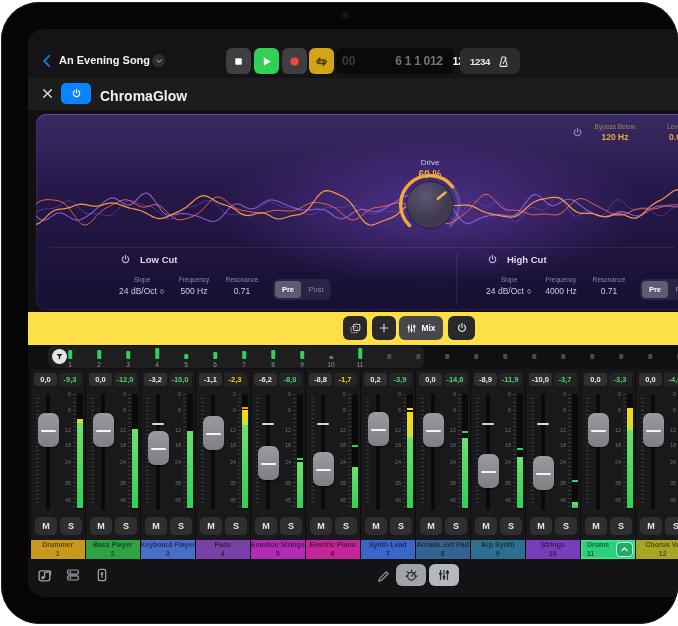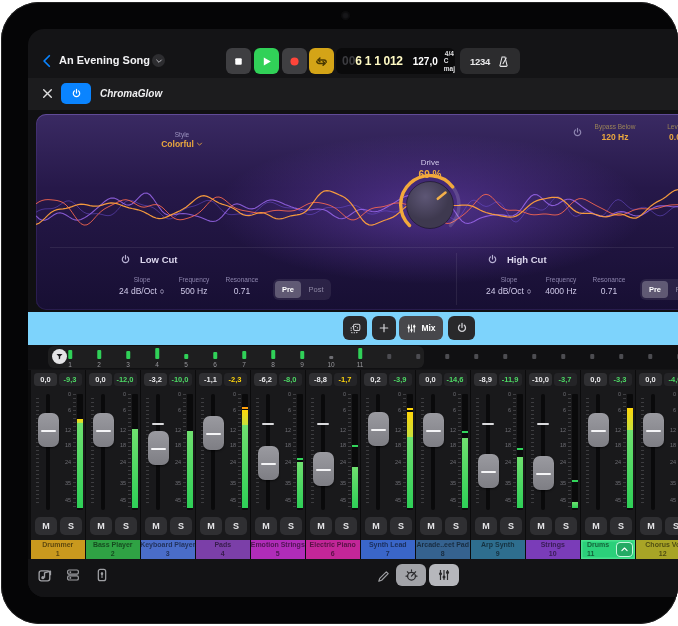--- a/index.html
+++ b/index.html
@@ -19,37 +19,37 @@
   .toolbar{position:absolute;left:0;top:16px;width:100%;height:32px;}
   .backchev{position:absolute;left:12px;top:7px;width:14px;height:18px;color:#0a84ff;}
   .songtitle{position:absolute;left:31px;top:9px;font-size:11px;font-weight:bold;color:#f2f2f4;}
   .titlechev{position:absolute;left:124px;top:9px;width:13px;height:13px;border-radius:50%;background:#2d2d30;
              color:#b9b9be;display:flex;align-items:center;justify-content:center;}
   .tbtn{position:absolute;top:3px;width:25px;height:26px;border-radius:6px;background:#3f3f42;
         display:flex;align-items:center;justify-content:center;}
   .lcd{position:absolute;left:308px;top:3px;width:119px;height:26px;border-radius:6px;background:#0a0a0b;
        display:flex;align-items:center;padding:0 6px;box-sizing:border-box;}
   .lcd .dim{color:#3c3c40;font-size:12px;font-weight:bold;}
-  .lcd .pos{color:#fef9c3;font-size:12px;font-weight:bold;letter-spacing:-.3px;white-space:nowrap;}
+  .lcd .pos{color:#737373;font-size:12px;font-weight:bold;letter-spacing:-.3px;white-space:nowrap;margin-left:40px;}
   .lcd .sep{width:1px;height:16px;background:#2a2a2d;margin:0 5px;}
   .lcd .tempo{color:#fff;font-size:10px;font-weight:bold;}
   .lcdstack{display:flex;flex-direction:column;align-items:center;line-height:1.15;margin-left:6px;}
   .lcdstack .a{font-size:6.5px;font-weight:bold;color:#e2e2e4;}
   .lcdstack .b{font-size:6.5px;font-weight:bold;color:#e2e2e4;}
   .midistack .a{font-size:4.5px;color:#44444a;}
   .midistack .b{font-size:6px;font-weight:bold;color:#7490bd;}
   .countchip{position:absolute;left:432px;top:3px;width:60px;height:26px;border-radius:6px;background:#2c2c2e;
              display:flex;align-items:center;justify-content:center;gap:7px;color:#e9e9eb;}
   .countchip .num{font-size:9.5px;font-weight:bold;letter-spacing:-.3px;}
   
   .plughead{position:absolute;left:0;top:49px;width:100%;height:32px;background:#1c1c1e;}
   .closex{position:absolute;left:13px;top:9px;width:13px;height:13px;color:#dededf;}
   .pwrchip{position:absolute;left:33px;top:5px;width:30px;height:21px;border-radius:5px;background:#0a84ff;
            display:flex;align-items:center;justify-content:center;color:#fff;}
-  .plugname{position:absolute;left:72px;top:10px;font-size:10px;font-weight:bold;color:#f0f0f2;font-style:italic;}
+  .plugname{position:absolute;left:72px;top:10px;font-size:14px;font-weight:bold;color:#f0f0f2;}
   
   .panelwrap{position:absolute;left:0;top:81px;width:100%;height:202px;background:#101012;}
   .panel{position:absolute;left:8px;top:4px;width:652px;height:196px;border-radius:10px;overflow:hidden;
          background:linear-gradient(180deg,#3a2a63 0%,#261849 38%,#170f33 100%);
          box-shadow:inset 0 1px 0 rgba(180,150,255,.25),inset 0 0 0 1px rgba(120,90,200,.18);}
   .glow{position:absolute;left:180px;top:20px;width:430px;height:150px;
         background:radial-gradient(closest-side,rgba(130,80,220,.45),rgba(130,80,220,0));}
   .waves{position:absolute;left:0;top:35px;width:652px;height:125px;}
   .selbox{position:absolute;left:21px;top:7px;width:80px;height:37px;border-radius:7px;background:rgba(255,255,255,.09);
           display:flex;flex-direction:column;align-items:center;justify-content:center;gap:1px;}
@@ -70,21 +70,21 @@
   .cuttitle span{font-size:9.5px;font-weight:bold;color:#ddd8ee;}
   .param{position:absolute;top:162px;width:60px;display:flex;flex-direction:column;align-items:center;gap:3px;}
   .param .lab{font-size:6.5px;color:#8d85ad;}
   .param .val{font-size:8.5px;color:#cfc9e8;display:flex;align-items:center;gap:2px;white-space:nowrap;}
   .seg{position:absolute;top:165px;width:58px;height:21px;border-radius:6px;background:rgba(255,255,255,.08);
        display:flex;align-items:center;padding:2px;box-sizing:border-box;gap:2px;}
   .seg .opt{flex:1;height:17px;border-radius:4px;display:flex;align-items:center;justify-content:center;
             font-size:7.5px;color:#8d87a3;}
   .seg .opt.on{background:rgba(255,255,255,.25);color:#fff;font-weight:bold;}
   
-  .mixbar{position:absolute;left:0;top:283px;width:100%;height:33px;background:#7dd3fc;}
+  .mixbar{position:absolute;left:0;top:283px;width:100%;height:33px;background:#fde047;}
   .mchip{position:absolute;top:4px;height:24px;border-radius:6px;background:#29292b;color:#d2d2d6;
          display:flex;align-items:center;justify-content:center;gap:4px;}
   .mchip.lit{background:#47474b;color:#fff;}
   .mchip .txt{font-size:8.5px;font-weight:bold;}
   
   .overview{position:absolute;left:0;top:316px;width:100%;height:24px;background:#101012;}
   .viewport{position:absolute;left:20px;top:1px;width:376px;height:22px;border-radius:6px;background:rgba(255,255,255,.06);}
   .filterbtn{position:absolute;left:24px;top:4px;width:15px;height:15px;border-radius:50%;background:#e4e4e6;
              display:flex;align-items:center;justify-content:center;color:#1b1b1d;}
   .ocell{position:absolute;top:1px;width:24px;height:22px;}
@@ -287,29 +287,20 @@
       <div class="panelwrap">
         <div class="panel">
           <div class="glow"></div>
           <svg class="waves" id="waves" viewBox="0 0 652 125">
               <polyline points="0.0,63.2 3.0,61.5 6.0,60.4 9.0,59.9 12.0,59.8 15.0,59.7 18.0,59.1 21.0,57.8 24.0,55.8 27.0,53.8 30.0,52.2 33.0,51.8 36.0,52.8 39.0,55.1 42.0,58.0 45.0,61.0 48.0,63.3 51.0,64.6 54.0,64.9 57.0,64.8 60.0,64.6 63.0,64.8 66.0,65.5 69.0,66.3 72.0,66.7 75.0,66.2 78.0,64.4 81.0,61.6 84.0,58.1 87.0,54.8 90.0,52.4 93.0,51.3 96.0,51.5 99.0,52.7 102.0,54.2 105.0,55.4 108.0,56.3 111.0,56.8 114.0,57.5 117.0,58.6 120.0,60.6 123.0,63.2 126.0,66.1 129.0,68.5 132.0,69.9 135.0,69.8 138.0,68.3 141.0,66.0 144.0,63.3 147.0,60.9 150.0,59.3 153.0,58.2 156.0,57.5 159.0,56.7 162.0,55.5 165.0,54.0 168.0,52.5 171.0,51.4 174.0,51.5 177.0,52.7 180.0,55.2 183.0,58.3 186.0,61.4 189.0,63.8 192.0,65.2 195.0,65.7 198.0,65.5 201.0,65.1 204.0,64.9 207.0,65.0 210.0,65.3 213.0,65.3 216.0,64.6 219.0,63.0 222.0,60.6 225.0,57.8 228.0,55.3 231.0,53.6 234.0,53.0 237.0,53.6 240.0,54.9 243.0,56.4 246.0,57.7 249.0,58.5 252.0,58.8 255.0,59.0 258.0,59.4 261.0,60.3 264.0,61.7 267.0,63.4 270.0,64.8 273.0,65.6 276.0,65.4 279.0,64.4 282.0,62.7 285.0,61.0 288.0,59.5 291.0,58.6 294.0,58.4 297.0,58.5 300.0,58.7 303.0,58.7 306.0,58.3 309.0,57.5 312.0,56.6 315.0,56.0 318.0,56.1 321.0,57.0 324.0,58.7 327.0,61.0 330.0,63.1 333.0,64.7 336.0,65.2 339.0,64.8 342.0,63.8 345.0,62.6 348.0,61.9 351.0,61.9 354.0,62.4 357.0,63.0 360.0,62.9 363.0,61.8 366.0,59.4 369.0,56.3 372.0,53.2 375.0,51.1 378.0,50.6 381.0,51.9 384.0,54.6 387.0,57.8 390.0,60.6 393.0,62.1 396.0,62.3 399.0,61.7 402.0,61.0 405.0,61.1 408.0,62.5 411.0,65.1 414.0,68.0 417.0,70.2 420.0,70.5 423.0,68.6 426.0,64.6 429.0,59.7 432.0,55.1 435.0,52.0 438.0,51.1 441.0,52.3 444.0,54.5 447.0,56.6 450.0,57.5 453.0,56.9 456.0,55.2 459.0,53.4 462.0,52.9 465.0,54.4 468.0,58.1 471.0,63.2 474.0,68.4 477.0,72.0 480.0,73.1 483.0,71.5 486.0,67.9 489.0,63.6 492.0,60.1 495.0,58.3 498.0,58.4 501.0,59.7 504.0,61.0 507.0,61.0 510.0,59.2 513.0,55.8 516.0,51.8 519.0,48.6 522.0,47.6 525.0,49.2 528.0,53.2 531.0,58.4 534.0,63.2 537.0,66.5 540.0,67.5 543.0,66.4 546.0,64.4 549.0,62.5 552.0,61.8 555.0,62.6 558.0,64.5 561.0,66.5 564.0,67.4 567.0,66.5 570.0,63.6 573.0,59.3 576.0,55.0 579.0,51.8 582.0,50.6 585.0,51.5 588.0,53.9 591.0,56.8 594.0,59.2 597.0,60.4 600.0,60.2 603.0,59.3 606.0,58.4 609.0,58.3 612.0,59.4 615.0,61.6 618.0,64.1 621.0,66.1 624.0,66.9 627.0,66.3 630.0,64.4 633.0,61.8 636.0,59.4 639.0,57.8 642.0,57.3 645.0,57.6 648.0,58.5 651.0,59.2" fill="none" stroke="#6b4fd0" stroke-width="1" stroke-opacity="0.55"></polyline>
               <polyline points="0.0,66.8 3.0,69.7 6.0,71.2 9.0,71.3 12.0,70.0 15.0,67.9 18.0,65.8 21.0,64.2 24.0,63.7 27.0,64.4 30.0,66.0 33.0,67.9 36.0,69.7 39.0,70.9 42.0,71.2 45.0,70.5 48.0,69.1 51.0,67.3 54.0,65.1 57.0,62.7 60.0,60.2 63.0,57.5 66.0,54.8 69.0,52.2 72.0,50.2 75.0,49.1 78.0,49.1 81.0,50.2 84.0,52.1 87.0,54.2 90.0,55.7 93.0,56.1 96.0,54.9 99.0,52.5 102.0,49.3 105.0,46.3 108.0,44.3 111.0,44.1 114.0,45.8 117.0,49.3 120.0,53.7 123.0,58.2 126.0,62.1 129.0,64.8 132.0,66.1 135.0,66.3 138.0,65.8 141.0,65.1 144.0,64.7 147.0,64.5 150.0,64.8 153.0,65.3 156.0,66.0 159.0,66.7 162.0,67.5 165.0,68.6 168.0,69.7 171.0,71.0 174.0,72.1 177.0,72.5 180.0,72.0 183.0,70.4 186.0,67.6 189.0,64.1 192.0,60.5 195.0,57.4 198.0,55.4 201.0,54.8 204.0,55.4 207.0,56.9 210.0,58.5 213.0,59.7 216.0,59.9 219.0,59.2 222.0,57.5 225.0,55.4 228.0,53.4 231.0,51.8 234.0,51.0 237.0,51.0 240.0,51.7 243.0,52.8 246.0,54.1 249.0,55.4 252.0,56.6 255.0,57.7 258.0,58.7 261.0,59.6 264.0,60.3 267.0,60.8 270.0,61.0 273.0,60.9 276.0,60.7 279.0,60.3 282.0,60.1 285.0,60.2 288.0,60.8 291.0,62.1 294.0,64.0 297.0,66.2 300.0,68.1 303.0,69.5 306.0,69.8 309.0,69.1 312.0,67.4 315.0,65.3 318.0,63.1 321.0,61.4 324.0,60.5 327.0,60.4 330.0,61.0 333.0,61.8 336.0,62.5 339.0,62.7 342.0,62.3 345.0,61.3 348.0,59.8 351.0,58.1 354.0,56.4 357.0,54.5 360.0,52.6 363.0,50.8 366.0,49.0 369.0,47.5 372.0,46.6 375.0,46.7 378.0,47.9 381.0,50.2 384.0,53.0 387.0,55.9 390.0,58.2 393.0,59.3 396.0,59.0 399.0,57.4 402.0,55.3 405.0,53.4 408.0,52.6 411.0,53.4 414.0,55.9 417.0,59.8 420.0,64.3 423.0,68.7 426.0,72.1 429.0,74.0 432.0,74.5 435.0,73.8 438.0,72.4 441.0,70.8 444.0,69.3 447.0,68.2 450.0,67.4 453.0,66.8 456.0,66.3 459.0,65.9 462.0,65.7 465.0,65.7 468.0,66.1 471.0,66.7 474.0,67.0 477.0,66.7 480.0,65.3 483.0,62.7 486.0,59.0 489.0,54.6 492.0,50.5 495.0,47.3 498.0,45.6 501.0,45.8 504.0,47.6 507.0,50.3 510.0,53.2 513.0,55.5 516.0,56.6 519.0,56.3 522.0,54.9 525.0,53.0 528.0,51.3 531.0,50.3 534.0,50.3 537.0,51.3 540.0,53.0 543.0,55.3 546.0,57.6 549.0,59.8 552.0,61.8 555.0,63.5 558.0,65.0 561.0,66.3 564.0,67.1 567.0,67.5 570.0,67.3 573.0,66.5 576.0,65.4 579.0,64.1 582.0,63.0 585.0,62.6 588.0,62.9 591.0,63.8 594.0,65.1 597.0,66.3 600.0,67.0 603.0,66.9 606.0,65.9 609.0,64.2 612.0,62.2 615.0,60.1 618.0,58.5 621.0,57.4 624.0,56.9 627.0,56.7 630.0,56.9 633.0,57.3 636.0,57.7 639.0,57.8 642.0,57.6 645.0,57.1 648.0,56.4 651.0,55.7" fill="none" stroke="#a06cf5" stroke-width="1.1" stroke-opacity="0.8"></polyline>
               <polyline points="0.0,54.8 3.0,52.8 6.0,51.5 9.0,50.8 12.0,50.6 15.0,50.8 18.0,51.1 21.0,51.5 24.0,52.3 27.0,53.6 30.0,55.9 33.0,59.1 36.0,63.2 39.0,67.6 42.0,71.7 45.0,74.7 48.0,76.1 51.0,75.8 54.0,73.9 57.0,70.9 60.0,67.5 63.0,64.3 66.0,61.7 69.0,59.6 72.0,58.0 75.0,56.5 78.0,55.0 81.0,53.5 84.0,52.0 87.0,51.0 90.0,50.7 93.0,51.4 96.0,52.8 99.0,54.7 102.0,56.5 105.0,57.8 108.0,58.2 111.0,57.7 114.0,56.7 117.0,55.8 120.0,55.6 123.0,56.3 126.0,58.2 129.0,60.9 132.0,64.0 135.0,66.9 138.0,69.2 141.0,70.4 144.0,70.8 147.0,70.5 150.0,69.7 153.0,68.8 156.0,67.7 159.0,66.3 162.0,64.5 165.0,62.1 168.0,59.1 171.0,55.7 174.0,52.4 177.0,49.8 180.0,48.2 183.0,48.0 186.0,49.0 189.0,51.1 192.0,53.6 195.0,56.2 198.0,58.3 201.0,59.8 204.0,60.8 207.0,61.5 210.0,62.0 213.0,62.5 216.0,63.1 219.0,63.6 222.0,64.0 225.0,64.1 228.0,63.7 231.0,63.1 234.0,62.3 237.0,61.7 240.0,61.4 243.0,61.3 246.0,61.6 249.0,61.9 252.0,62.1 255.0,62.0 258.0,61.6 261.0,60.6 264.0,59.2 267.0,57.5 270.0,55.9 273.0,54.5 276.0,53.7 279.0,53.4 282.0,53.5 285.0,54.0 288.0,54.6 291.0,55.4 294.0,56.4 297.0,57.8 300.0,59.6 303.0,61.9 306.0,64.6 309.0,67.3 312.0,69.5 315.0,70.8 318.0,70.9 321.0,69.9 324.0,67.9 327.0,65.4 330.0,62.9 333.0,60.8 336.0,59.5 339.0,58.7 342.0,58.3 345.0,58.0 348.0,57.4 351.0,56.6 354.0,55.5 357.0,54.6 360.0,54.0 363.0,54.0 366.0,54.4 369.0,55.1 372.0,55.7 375.0,55.9 378.0,55.5 381.0,54.7 384.0,53.8 387.0,53.5 390.0,54.2 393.0,56.2 396.0,59.4 399.0,63.4 402.0,67.5 405.0,71.1 408.0,73.4 411.0,74.5 414.0,74.2 417.0,72.9 420.0,71.1 423.0,69.0 426.0,66.8 429.0,64.5 432.0,61.8 435.0,58.7 438.0,55.2 441.0,51.6 444.0,48.4 447.0,46.1 450.0,45.3 453.0,46.1 456.0,48.3 459.0,51.5 462.0,54.9 465.0,57.8 468.0,59.9 471.0,61.0 474.0,61.3 477.0,61.2 480.0,61.2 483.0,61.6 486.0,62.4 489.0,63.6 492.0,64.7 495.0,65.5 498.0,65.8 501.0,65.7 504.0,65.3 507.0,65.0 510.0,65.0 513.0,65.3 516.0,65.8 519.0,66.0 522.0,65.7 525.0,64.4 528.0,62.2 531.0,59.3 534.0,56.1 537.0,53.1 540.0,50.9 543.0,49.7 546.0,49.6 549.0,50.5 552.0,52.0 555.0,53.7 558.0,55.4 561.0,57.0 564.0,58.5 567.0,60.0 570.0,61.6 573.0,63.2 576.0,64.6 579.0,65.8 582.0,66.3 585.0,66.2 588.0,65.4 591.0,64.2 594.0,62.8 597.0,61.4 600.0,60.5 603.0,59.9 606.0,59.7 609.0,59.8 612.0,60.0 615.0,60.1 618.0,59.9 621.0,59.4 624.0,58.6 627.0,57.7 630.0,56.8 633.0,56.2 636.0,55.9 639.0,55.8 642.0,55.7 645.0,55.5 648.0,55.2 651.0,54.9" fill="none" stroke="#ff6a50" stroke-width="1" stroke-opacity="0.85"></polyline>
               <polyline points="0.0,75.5 3.0,74.2 6.0,71.9 9.0,69.1 12.0,66.1 15.0,63.5 18.0,61.7 21.0,60.6 24.0,60.1 27.0,59.8 30.0,59.3 33.0,58.6 36.0,57.6 39.0,56.5 42.0,55.7 45.0,55.2 48.0,55.3 51.0,55.9 54.0,56.6 57.0,57.1 60.0,57.2 63.0,56.9 66.0,56.1 69.0,55.1 72.0,54.3 75.0,53.9 78.0,54.1 81.0,54.7 84.0,55.7 87.0,56.9 90.0,57.9 93.0,58.8 96.0,59.5 99.0,60.1 102.0,60.8 105.0,61.7 108.0,63.0 111.0,64.6 114.0,66.3 117.0,67.9 120.0,69.0 123.0,69.6 126.0,69.4 129.0,68.6 132.0,67.4 135.0,65.9 138.0,64.5 141.0,63.1 144.0,61.7 147.0,60.1 150.0,58.2 153.0,55.8 156.0,53.2 159.0,50.6 162.0,48.5 165.0,47.1 168.0,46.7 171.0,47.4 174.0,48.8 177.0,50.6 180.0,52.4 183.0,54.0 186.0,55.1 189.0,56.0 192.0,57.0 195.0,58.2 198.0,59.8 201.0,61.8 204.0,63.9 207.0,65.6 210.0,66.5 213.0,66.7 216.0,66.0 219.0,65.0 222.0,64.0 225.0,63.6 228.0,64.0 231.0,65.2 234.0,66.8 237.0,68.5 240.0,69.6 243.0,70.0 246.0,69.7 249.0,68.8 252.0,67.7 255.0,66.8 258.0,66.3 261.0,65.9 264.0,65.4 267.0,64.3 270.0,62.2 273.0,59.1 276.0,55.2 279.0,51.0 282.0,47.0 285.0,44.0 288.0,42.1 291.0,41.6 294.0,42.0 297.0,43.1 300.0,44.4 303.0,45.8 306.0,47.1 309.0,48.8 312.0,51.2 315.0,54.3 318.0,58.4 321.0,62.9 324.0,67.5 327.0,71.5 330.0,74.4 333.0,75.9 336.0,76.1 339.0,75.3 342.0,74.0 345.0,72.7 348.0,71.5 351.0,70.5 354.0,69.4 357.0,68.1 360.0,66.2 363.0,63.8 366.0,61.1 369.0,58.4 372.0,56.3 375.0,55.0 378.0,54.6 381.0,55.0 384.0,55.7 387.0,56.5 390.0,56.9 393.0,56.8 396.0,56.3 399.0,55.6 402.0,55.0 405.0,54.7 408.0,54.8 411.0,55.2 414.0,55.8 417.0,56.3 420.0,56.5 423.0,56.4 426.0,56.1 429.0,56.0 432.0,56.1 435.0,56.8 438.0,57.9 441.0,59.4 444.0,61.0 447.0,62.4 450.0,63.5 453.0,64.3 456.0,65.1 459.0,65.7 462.0,66.2 465.0,66.8 468.0,67.4 471.0,67.9 474.0,68.2 477.0,68.0 480.0,67.1 483.0,65.4 486.0,63.1 489.0,60.3 492.0,57.5 495.0,55.0 498.0,53.0 501.0,51.6 504.0,50.7 507.0,50.1 510.0,49.5 513.0,48.9 516.0,48.4 519.0,48.3 522.0,48.7 525.0,49.9 528.0,52.0 531.0,54.7 534.0,57.7 537.0,60.5 540.0,62.6 543.0,63.9 546.0,64.4 549.0,64.4 552.0,64.3 555.0,64.4 558.0,65.0 561.0,65.9 564.0,66.9 567.0,67.7 570.0,67.9 573.0,67.4 576.0,66.5 579.0,65.6 582.0,64.9 585.0,65.0 588.0,65.8 591.0,67.1 594.0,68.4 597.0,69.2 600.0,69.1 603.0,67.8 606.0,65.5 609.0,62.6 612.0,59.6 615.0,56.9 618.0,54.7 621.0,52.9 624.0,51.4 627.0,49.7 630.0,47.7 633.0,45.3 636.0,43.0 639.0,41.3 642.0,40.6 645.0,41.3 648.0,43.5 651.0,47.0" fill="none" stroke="#ffa03c" stroke-width="1.2" stroke-opacity="0.95"></polyline>
             </svg>
 
-          <div class="stylebox">
-            <div class="plabel">Style</div>
-            <div class="pvalue">
-                <span>Colorful</span>
-              <svg class="ic" width="7" height="8" viewBox="0 0 24 24">
-                  <use href="#ic-chevdown"></use>
-                </svg>
-              </div>
-          </div>
 
           <div class="drivelbl">Drive</div>
           <div class="driveval">69 %</div>
           <svg class="knob" viewBox="0 0 62 62">
             <defs>
                 <radialGradient id="kg" cx="40%" cy="32%">
                   <stop offset="0%" stop-color="#5d5675"></stop>
                   <stop offset="100%" stop-color="#3e394f"></stop>
                 </radialGradient>
               </defs>

